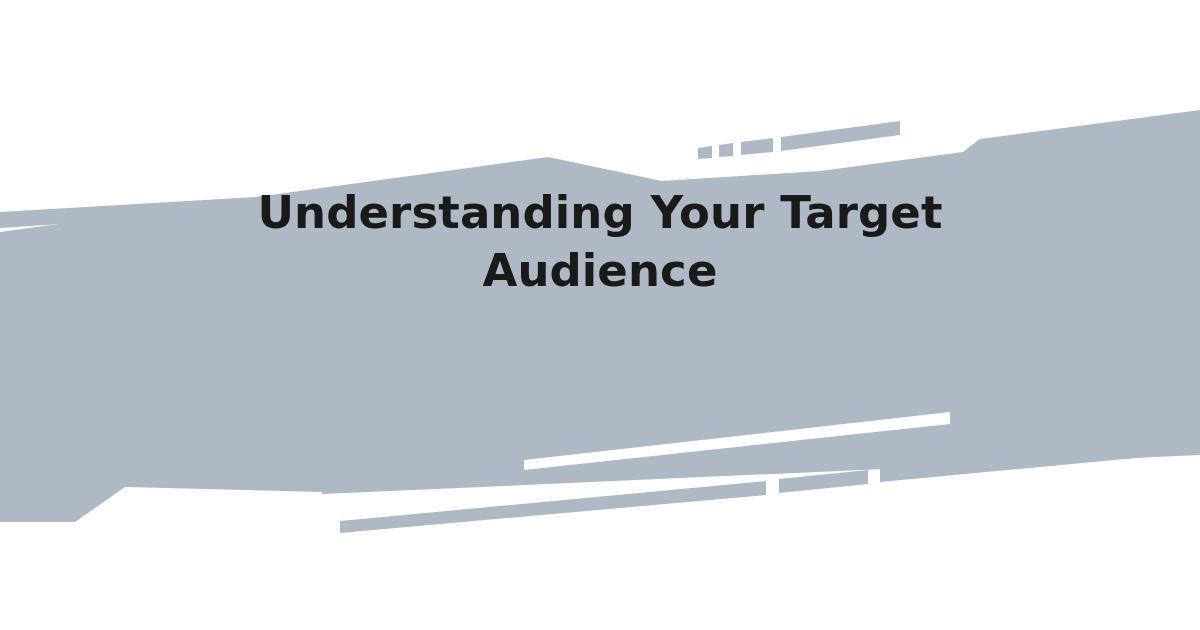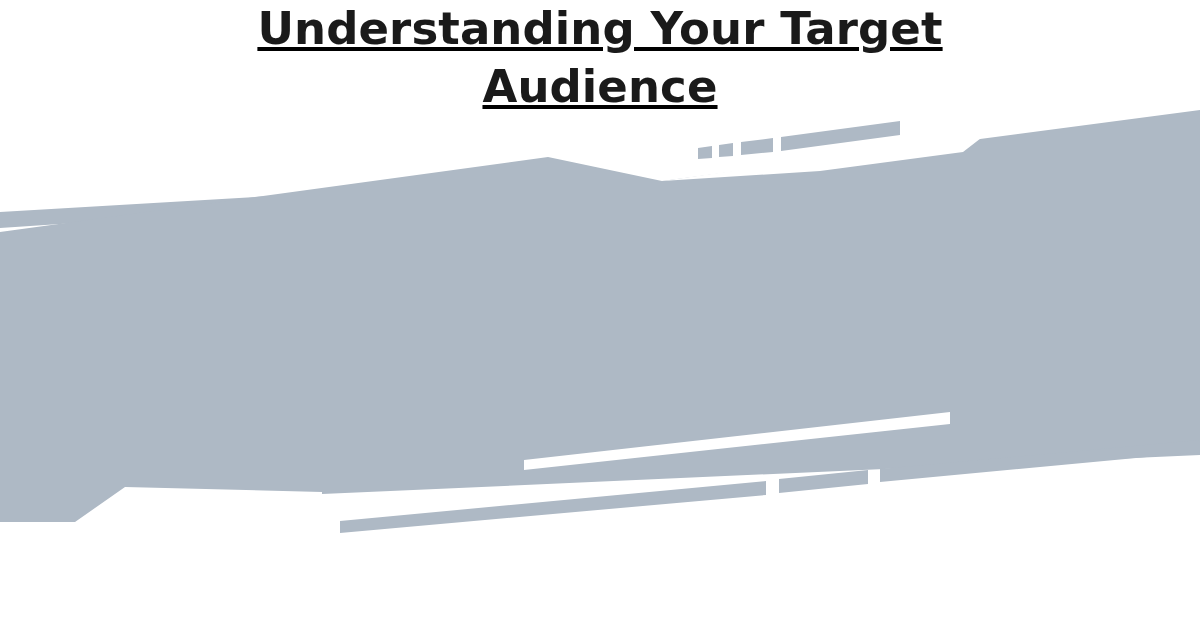--- a/index.html
+++ b/index.html
@@ -26,24 +26,23 @@
     height: 630px;
     display: block;
   }
   #title-layer {
     position: absolute;
     left: 0;
     top: 0;
     width: 1200px;
     height: 484px;
     display: flex;
-    align-items: flex-start;
+    align-items: center;
     justify-content: center;
     pointer-events: none;
-    text-decoration: underline;
   }
   #page-title {
     width: 700px;
     margin: 0;
     text-align: center;
     font-family: "DejaVu Sans", "Liberation Sans", sans-serif;
     font-size: 45px;
     font-weight: 700;
     line-height: 1.28;
     letter-spacing: 0.1px;

